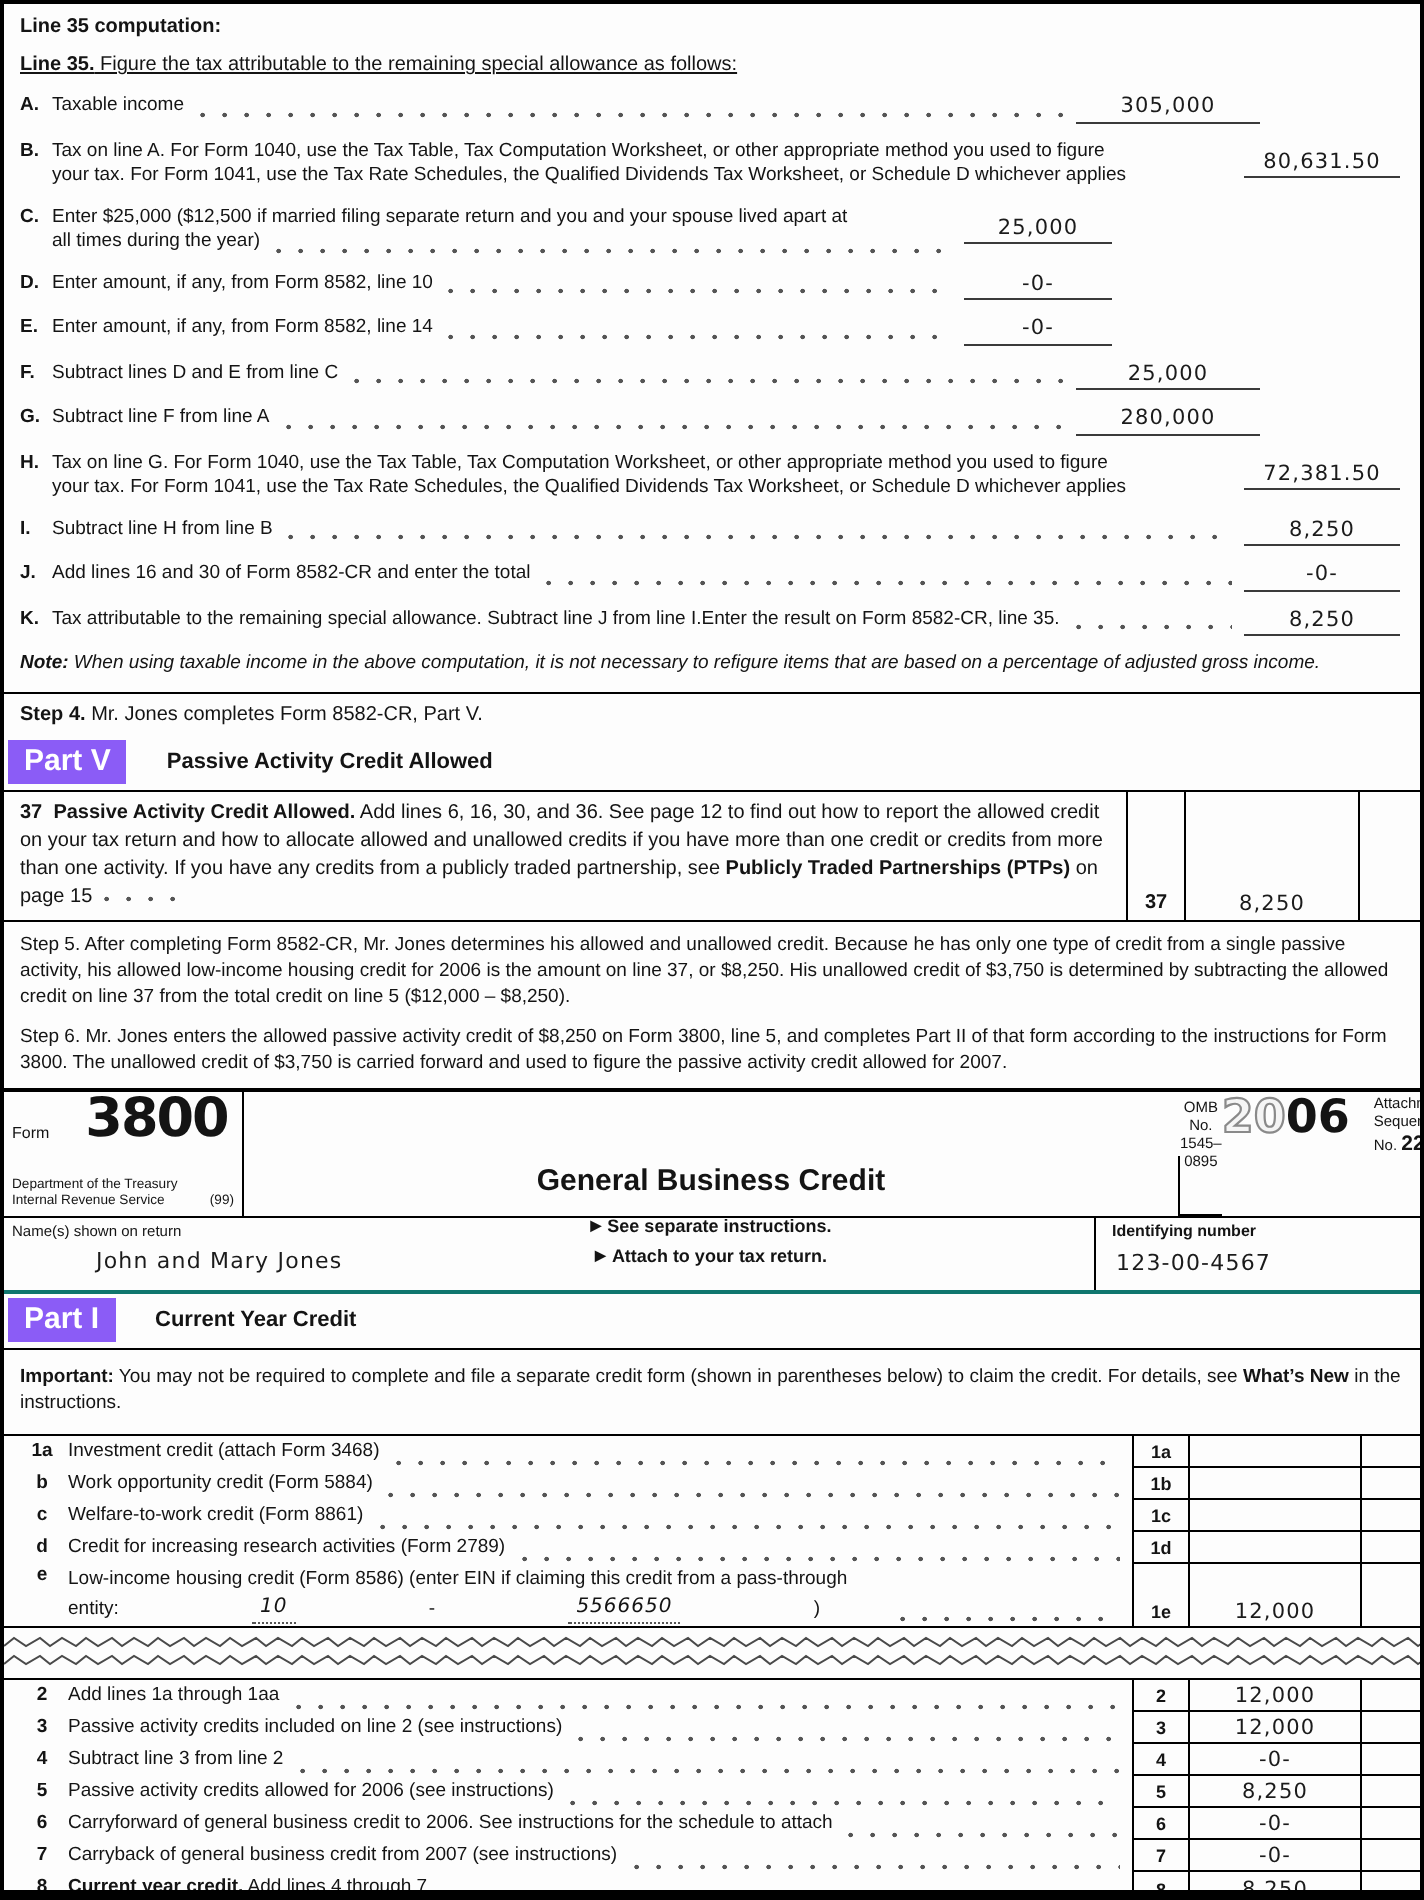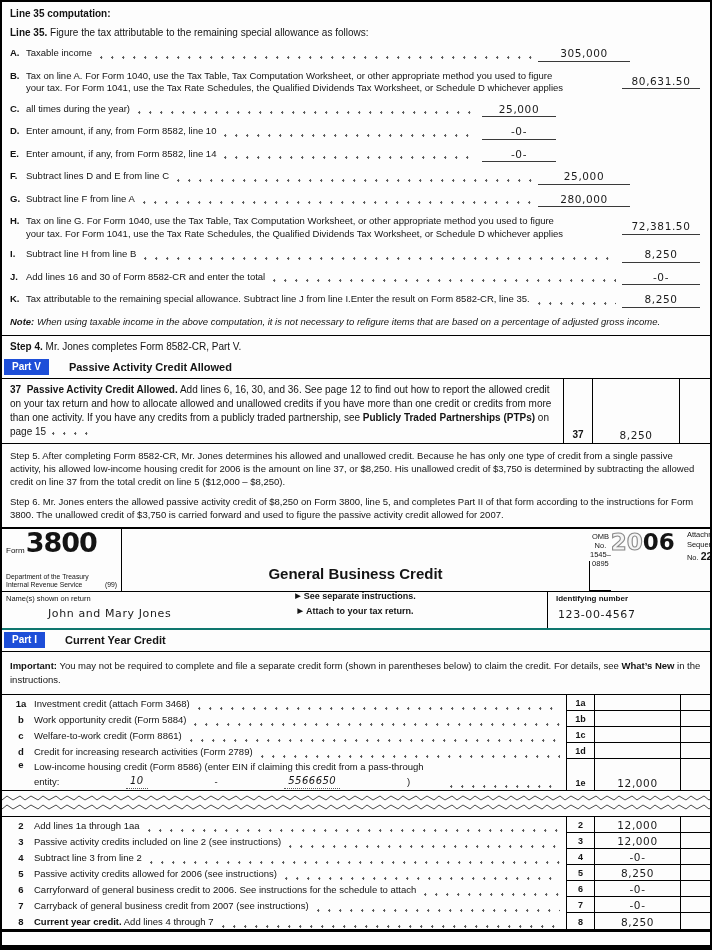--- a/index.html
+++ b/index.html
@@ -6,21 +6,21 @@
   .page{
     width:712px;height:950px;box-sizing:border-box;margin:0 auto;
     background:#fdfdfd;color:#141414;
     border:2px solid #000;border-bottom-width:5px;
     font-family:"Liberation Sans",sans-serif;
     overflow:hidden;position:relative;
   }
   .pad{padding:0 8px;}
   
   .h-line35{font-size:10px;font-weight:bold;margin:6px 0 8px;}
-  .intro{font-size:10px;margin-bottom:9px;}
+  .intro{font-size:10px;margin-bottom:9px;text-decoration:underline;}
   .b{font-weight:bold;}
   .c-row{display:flex;font-size:9.5px;line-height:12.5px;margin-bottom:8px;align-items:flex-start;}
   .c-letter{width:16px;font-weight:bold;flex:none;}
   .c-single{flex:1;display:flex;align-items:flex-end;}
   .c-multi{flex:1;}
   .c-line2{display:flex;align-items:flex-end;}
   .lead{flex:1;align-self:flex-end;height:3px;margin:0 6px 1px 8px;
     background-image:radial-gradient(circle at 1.3px 1.5px,#555 1px,rgba(0,0,0,0) 1.3px);
     background-size:11px 3px;background-repeat:repeat-x;background-position:0 100%;}
   .hw{font-family:"DejaVu Sans",sans-serif;letter-spacing:.6px;font-size:10.5px;color:#1b1b1b;}
@@ -28,37 +28,37 @@
   .amt.mid{width:86px;margin-right:72px;}
   .amt.inner{width:68px;margin-right:146px;}
   .amt.right{width:72px;margin-right:2px;}
   .amt.ctr{align-self:center;}
   .note{font-size:9.5px;line-height:12.5px;font-style:italic;margin:2px 0 7px;}
   .hrule{border-top:1px solid #000;}
   .step-row{font-size:10px;padding:5px 8px 5px 8px;}
   .steppara{font-size:9.5px;line-height:13px;padding:5px 8px 2px 8px;}
   
   .part-head{display:flex;align-items:center;border-bottom:1.5px solid #000;padding:2px 8px 3px 2px;}
-  .part-tag{background:#1d4ed8;color:#fff;font-weight:bold;font-size:10px;padding:2px 8px 3px;flex:none;}
+  .part-tag{background:#8b5cf6;color:#fff;font-weight:bold;font-size:15px;padding:2px 8px 3px;flex:none;}
   .part-title{font-weight:bold;font-size:11px;margin-left:20px;}
   
   .pv-table{display:flex;border-bottom:1.5px solid #000;align-items:stretch;}
   .pv-text{flex:1;padding:4px 4px 4px 8px;font-size:10px;line-height:14px;display:block;}
   .pv-box{width:28px;border-left:1px solid #000;display:flex;align-items:flex-end;justify-content:center;font-weight:bold;font-size:10px;padding-bottom:3px;flex:none;}
   .pv-amt{width:86px;border-left:1px solid #000;display:flex;align-items:flex-end;justify-content:center;padding-bottom:2px;flex:none;}
   .pv-cents{width:30px;border-left:1px solid #000;flex:none;}
   .dots-inline{display:inline-block;width:44px;height:3px;margin-left:6px;
     background-image:radial-gradient(circle at 1.3px 1.5px,#555 1px,rgba(0,0,0,0) 1.3px);
     background-size:11px 3px;background-repeat:repeat-x;}
   
   .fh{display:flex;border-top:2px solid #000;border-bottom:1px solid #000;height:62px;margin-top:4px;}
   .fh-left{width:120px;border-right:1px solid #000;padding:3px 4px 2px;display:flex;flex-direction:column;justify-content:space-between;flex:none;box-sizing:border-box;}
   .form-word{font-size:8px;}
   .form-num{font-size:27px;font-weight:bold;letter-spacing:-1px;line-height:.85;font-family:"DejaVu Sans",sans-serif;}
-  .form-line{display:flex;align-items:flex-end;gap:1px;}
+  .form-line{display:flex;align-items:flex-end;gap:18px;}
   .dept{font-size:6.8px;line-height:1.2;}
   .dept-l2{display:flex;justify-content:space-between;}
   .fh-center{flex:1;border-right:1px solid #000;text-align:center;padding-top:4px;margin-top:32px;}
   .f-title{font-size:15px;font-weight:bold;margin-bottom:9px;}
   .f-sub{font-size:9px;font-weight:bold;margin-bottom:5px;}
   .arrow{font-size:7px;vertical-align:1px;margin-right:3px;}
   .fh-right{width:120px;display:flex;flex-direction:row;flex:none;box-sizing:border-box;}
   .omb{font-size:7.5px;text-align:center;padding:3px 0 3px;border-bottom:1px solid #000;}
   .year{text-align:center;font-size:23px;font-weight:bold;line-height:1;padding-top:2px;font-family:"DejaVu Sans",sans-serif;}
   .y-out{color:#f5f5f5;-webkit-text-stroke:1.1px #8a8a8a;}
@@ -115,20 +115,21 @@
       <span class="c-multi">
           <div>Tax on line A. For Form 1040, use the Tax Table, Tax Computation Worksheet, or other appropriate method you used to figure</div>
           <div>your tax. For Form 1041, use the Tax Rate Schedules, the Qualified Dividends Tax Worksheet, or Schedule D whichever applies</div>
         </span>
       <span class="amt right ctr hw">80,631.50</span>
     </div>
 
     <div class="c-row">
       <span class="c-letter">C.</span>
       <span class="c-multi">
+          <div>Enter $25,000 ($12,500 if married filing separate return and you and your spouse lived apart at</div>
           <div class="c-line2">
             <span>all times during the year)</span>
             <span class="lead"></span>
           </div>
         </span>
       <span class="amt inner ctr hw">25,000</span>
     </div>
 
     <div class="c-row">
       <span class="c-letter">D.</span>

